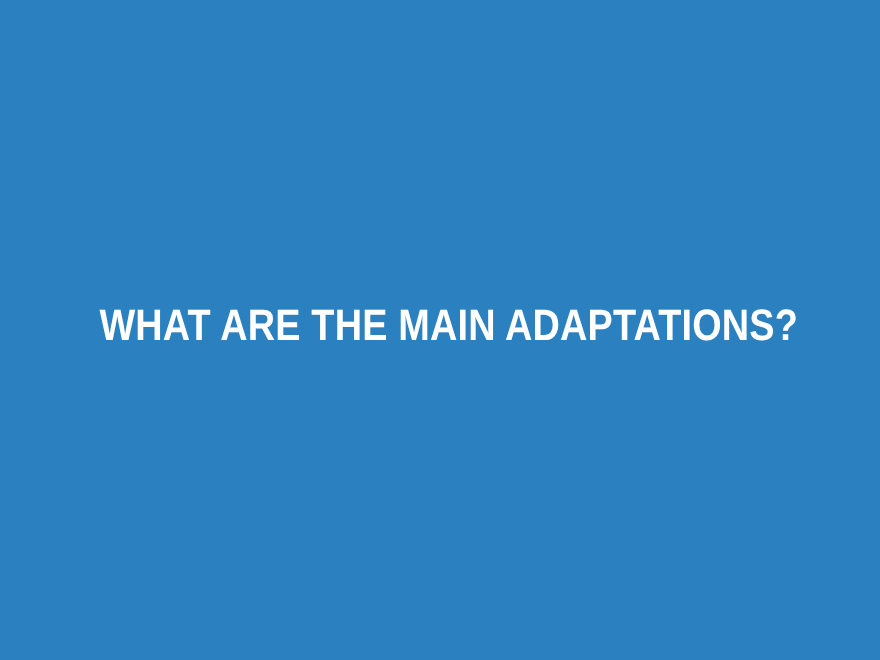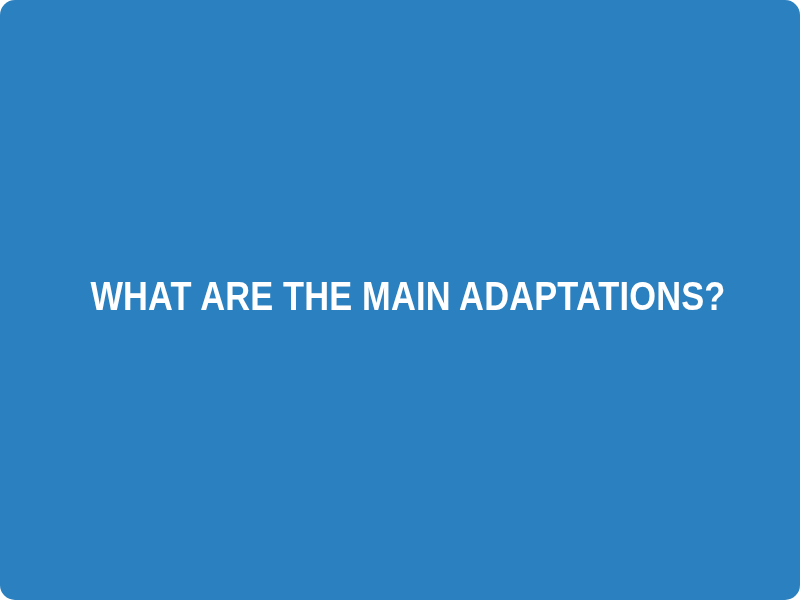--- a/index.html
+++ b/index.html
@@ -18,21 +18,20 @@
   
   .title-card {
     position: relative;
     box-sizing: border-box;
     width: 800px;
     height: 600px;
     display: flex;
     align-items: center;
     justify-content: flex-end;
     background-color: #2b80bf;
-    border-radius: 15px;
     -webkit-font-smoothing: antialiased;
   }
 
   .title-block {
     width: 100%;
     padding: 0 40px;
     box-sizing: border-box;
     text-align: center;
     
     transform: translateY(-4px);

